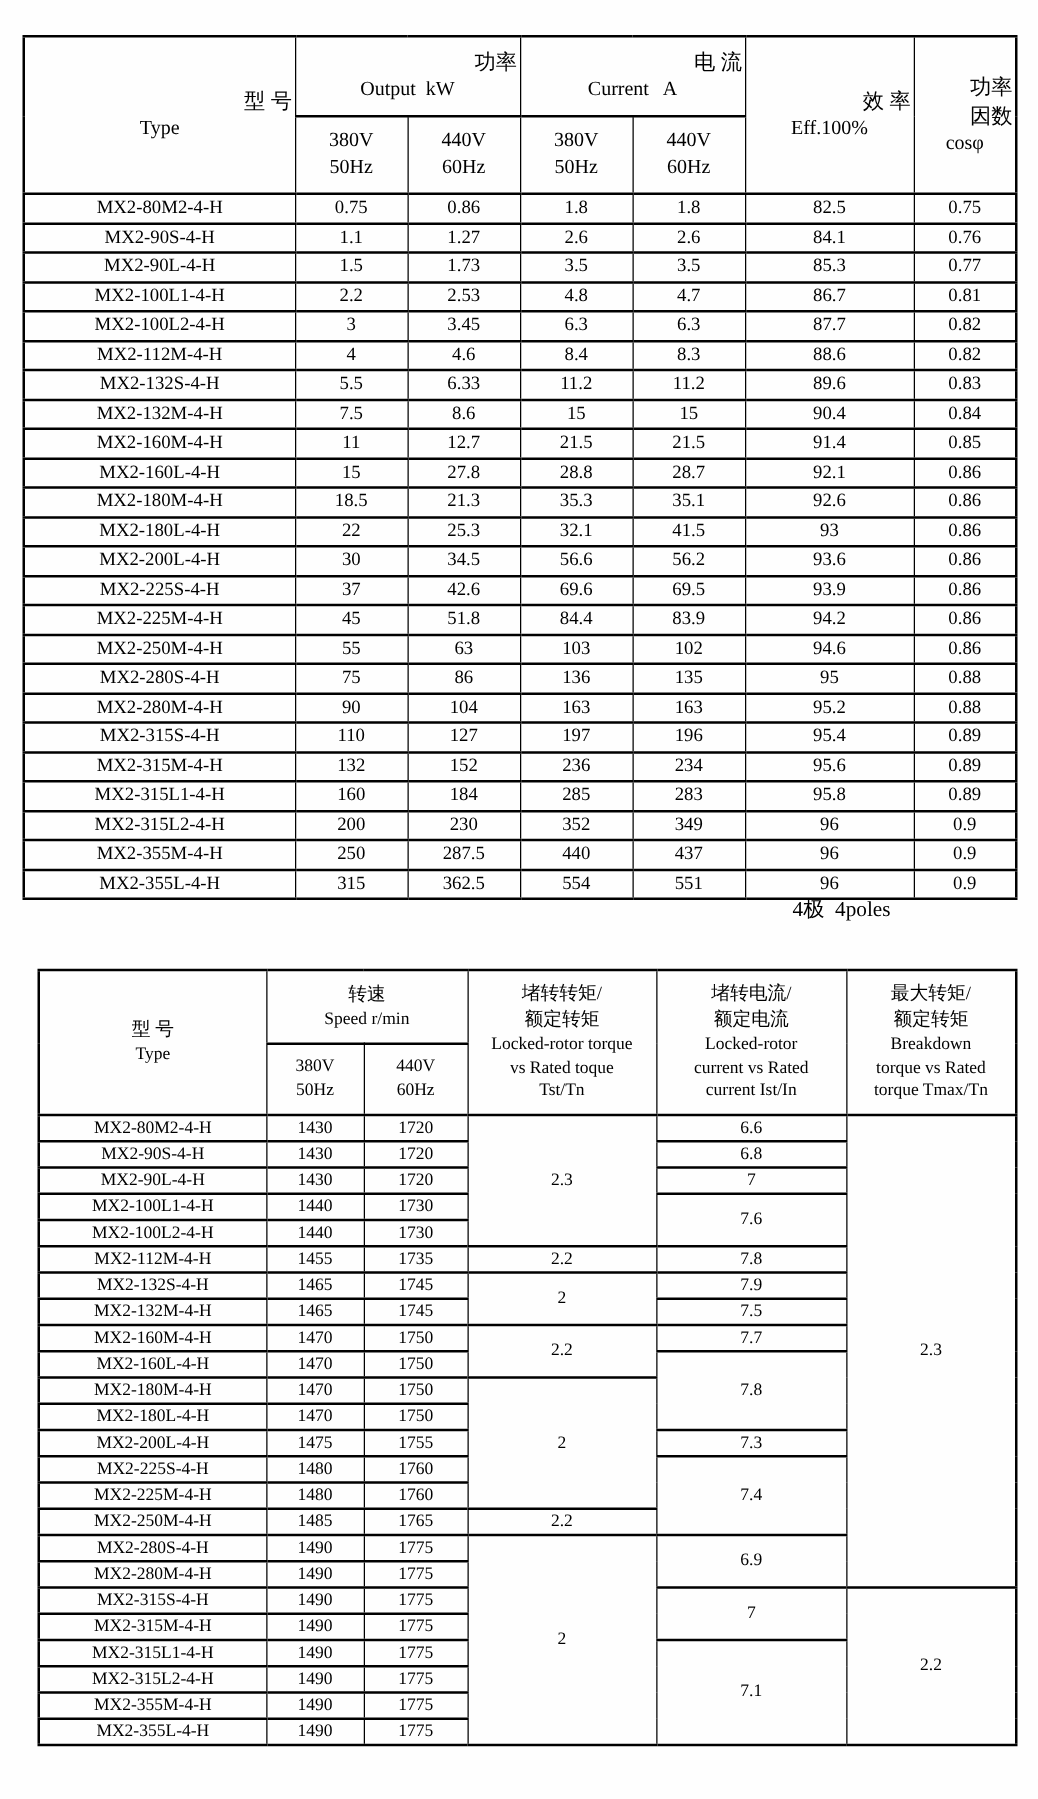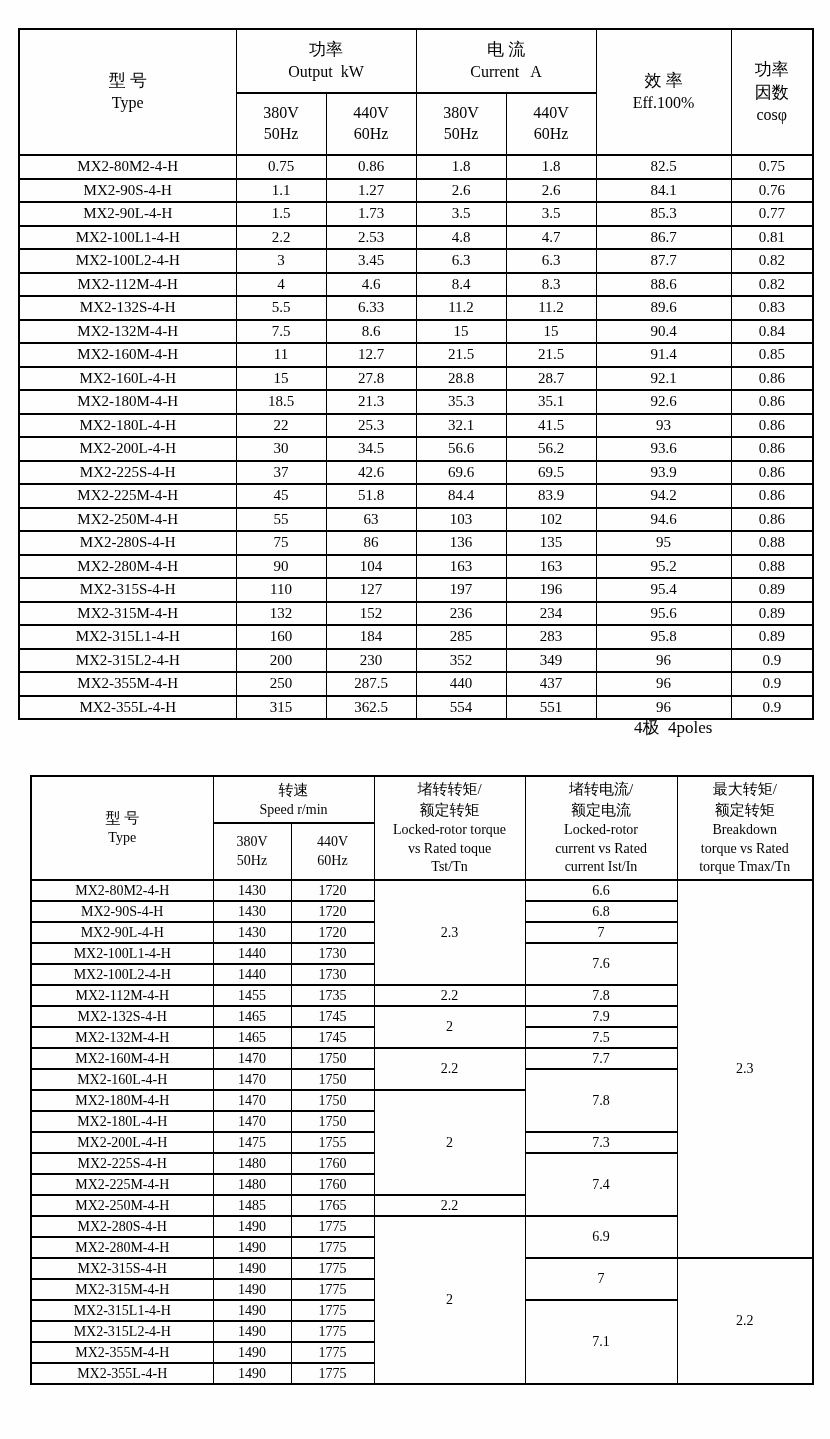--- a/index.html
+++ b/index.html
@@ -28,25 +28,25 @@
     font-weight: normal;
     overflow: hidden;
   }
   
   #table1 { left: 18px; top: 28px; width: 794px; }
   #table1 thead .h1 { height: 64px; }
   #table1 thead .h2 { height: 62px; }
   #table1 tbody td { height: 23.5px; font-size: 15px; }
   
   #table2 { left: 30px; top: 775px; width: 782px; }
-  #table2 thead .h1 { height: 47px; }
+  #table2 thead .h1 { height: 59px; }
   #table2 thead .h2 { height: 57px; }
   #table2 tbody td { height: 21px; font-size: 14px; }
   
-  .zh  { display: block; font-size: 17px; white-space: pre-wrap; line-height: 1.35; }
+  .zh  { display: block; font-size: 17px; white-space: pre-wrap; line-height: 1.35; text-align: right; }
   .en  { display: block; font-size: 16px; white-space: pre-wrap; line-height: 1.3; }
   .zh2 { display: block; font-size: 15px; white-space: pre-wrap; line-height: 1.4; }
   .en2 { display: block; font-size: 14px; white-space: pre-wrap; line-height: 1.35; }
   .poles-note {
     position: absolute;
     left: 634px;
     top: 716px;
     font-size: 17px;
     white-space: pre-wrap;
   }

